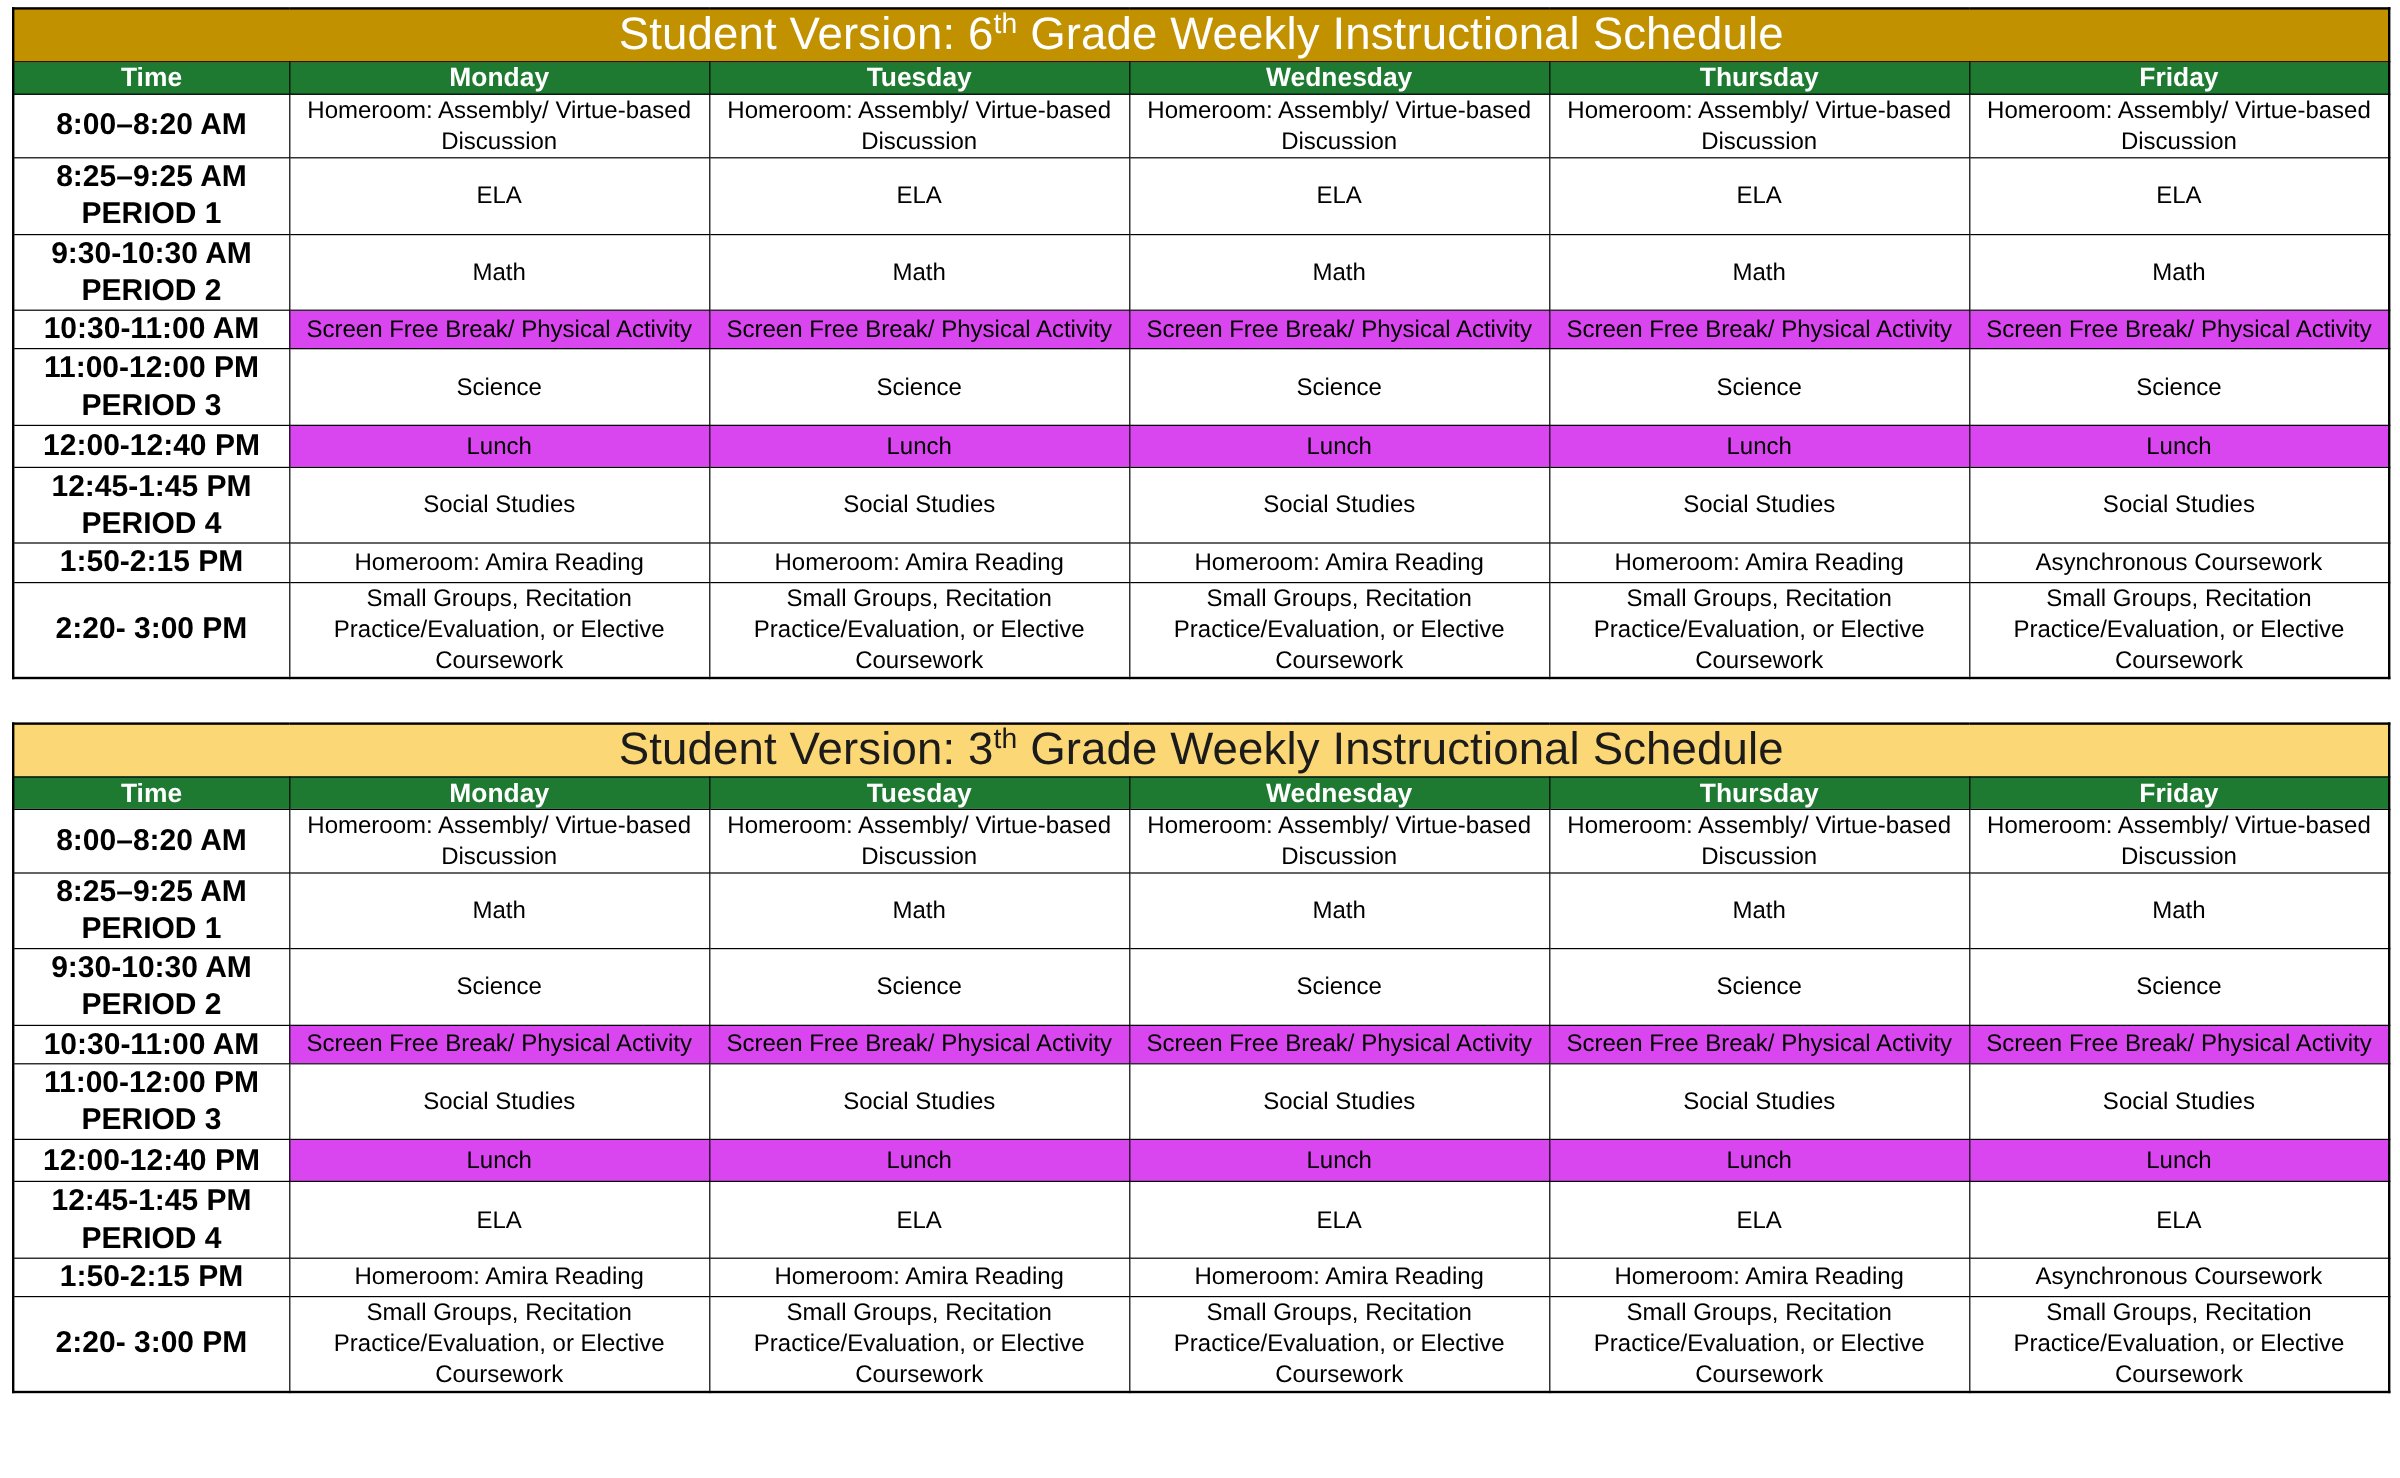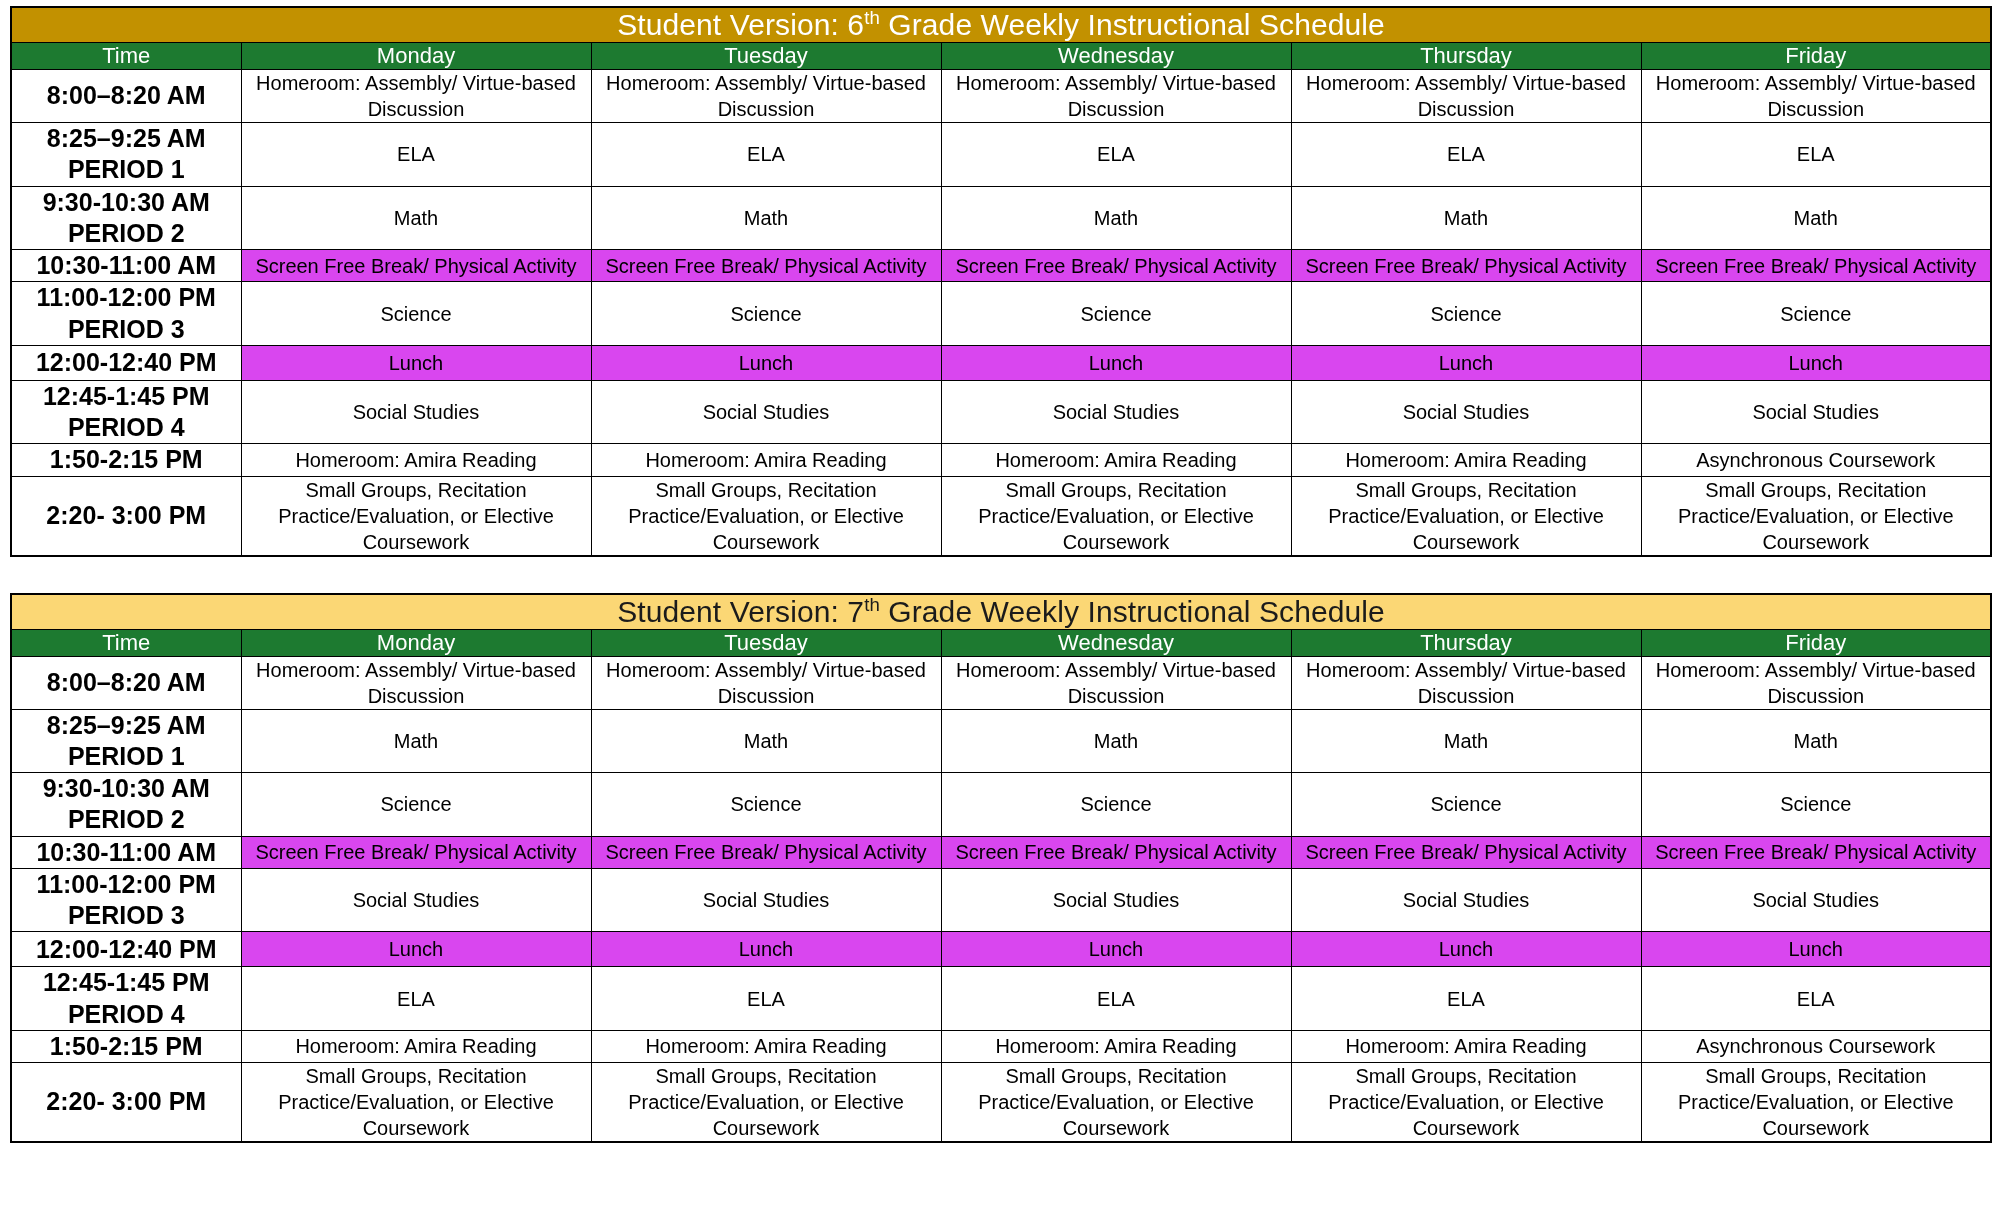--- a/index.html
+++ b/index.html
@@ -24,21 +24,21 @@
     width: 1980px;
     border: 2px solid #000000;
   }
   table.sched td, table.sched th {
     border: 1.5px solid #000000;
     padding: 0;
     vertical-align: middle;
   }
   .title-cell {
     text-align: center;
-    font-size: 30px;
+    font-size: 38px;
     font-weight: 400;
     padding: 7px 4px 9px 4px;
     letter-spacing: 0.1px;
   }
   .title-cell sup {
     font-size: 0.62em;
     vertical-align: super;
     line-height: 0;
   }
   .title-gold {
@@ -46,21 +46,21 @@
     color: #ffffff;
   }
   .title-yellow {
     background: #fbd775;
     color: #1b1b1b;
   }
   .head-row th {
     background: #1d7a30;
     color: #ffffff;
     font-size: 22px;
-    font-weight: normal;
+    font-weight: bold;
     text-align: center;
     padding: 6px 4px 8px 4px;
   }
   td.timecell {
     text-align: center;
     font-size: 25px;
     font-weight: bold;
     line-height: 1.25;
     padding: 5px 2px;
   }
@@ -207,21 +207,21 @@
         <colgroup>
           <col class="col-time">
           <col class="col-day">
           <col class="col-day">
           <col class="col-day">
           <col class="col-day">
           <col class="col-day">
         </colgroup>
         <tbody>
           <tr>
-            <td colspan="6" class="title-cell title-yellow"><span>Student Version: 7</span><sup>th</sup><span> Grade Weekly Instructional Schedule</span></td>
+            <td colspan="6" class="title-cell title-yellow"><span>Student Version: 3</span><sup>th</sup><span> Grade Weekly Instructional Schedule</span></td>
           </tr>
           <tr class="head-row">
             <th>Time</th>
             <th>Monday</th>
             <th>Tuesday</th>
             <th>Wednesday</th>
             <th>Thursday</th>
             <th>Friday</th>
           </tr>
           <tr>

